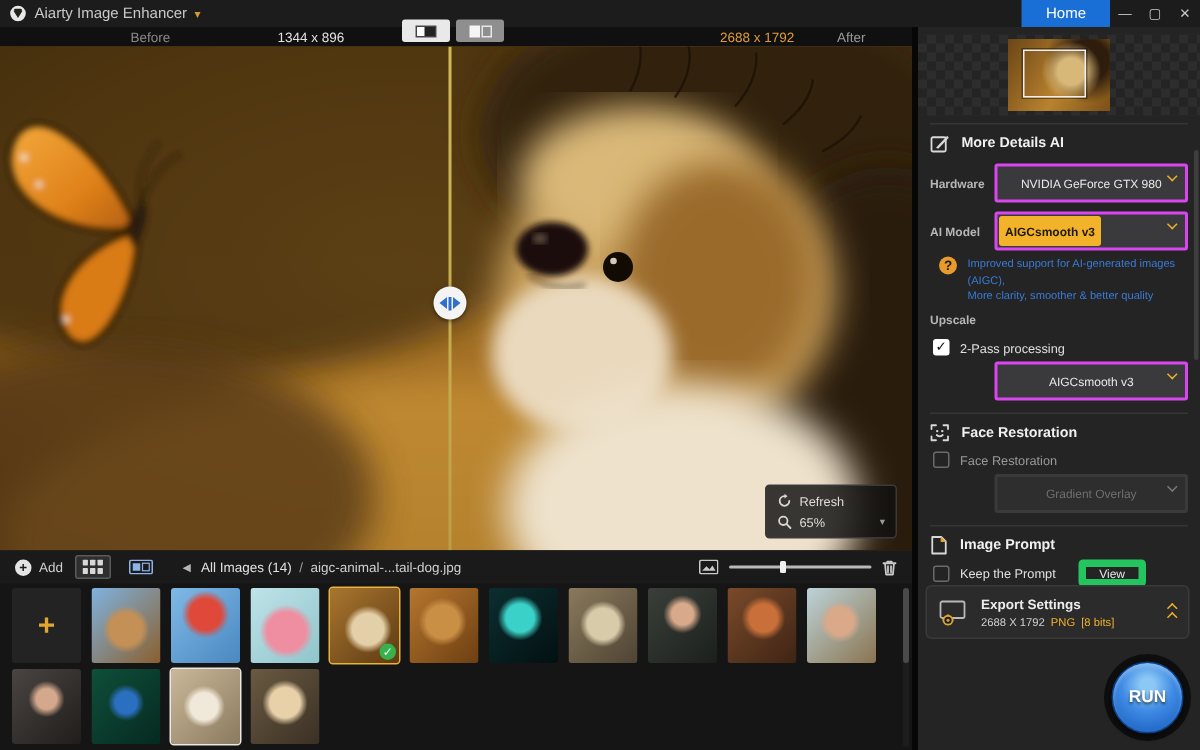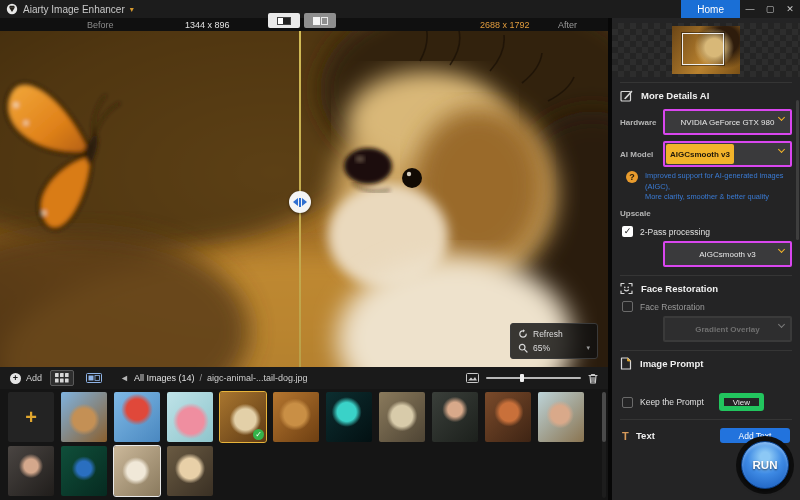--- a/index.html
+++ b/index.html
@@ -390,50 +390,70 @@
           <circle cx="4.8" cy="5.4" r="0.8" fill="#d8d8d8"></circle>
             <circle cx="8.2" cy="5.4" r="0.8" fill="#d8d8d8"></circle>
           <path d="M4.5 8 Q6.5 9.8 8.5 8" class="st"></path>
         </svg>
         <span class="txt">Face Restoration</span>
       </div>
       <div class="cb-row" style="margin-top:5px;">
         <span class="checkbox empty"></span>
         <span class="cb-label dim">Face Restoration</span>
       </div>
-      <div class="prow" style="margin-top:4px;font-weight:bold;">
+      <div class="prow" style="margin-top:4px;">
         <div class="dropdown disabled indent-dd">
           <span>Gradient Overlay</span>
           <span class="chev gray"></span>
         </div>
       </div>
 
       <div class="hr" style="margin-top:8px;"></div>
 
       <div class="sec-header">
         <svg width="12" height="13" viewBox="0 0 12 13">
           <path d="M1.5 1 H7.5 L10.5 4 V12 H1.5 Z" class="st"></path>
           <path d="M7.5 1 V4 H10.5" fill="#e0a62e" stroke="#e0a62e" stroke-width=".8"></path>
         </svg>
         <span class="txt">Image Prompt</span>
       </div>
-      <div class="cb-row" style="margin-top:22px;">
+      <div class="cb-row" style="margin-top:2px;">
         <span class="checkbox empty"></span>
         <span class="cb-label">Keep the Prompt</span>
         <span class="view-btn">View</span>
       </div>
 
       <div class="hr" style="margin-top:8px;"></div>
 
       <div class="text-row">
         <span class="t-icon">T</span>
         <span class="text-label">Text</span>
         <span class="add-text-btn">Add Text</span>
       </div>
 
+      <div class="export-box">
+        <svg width="20" height="17" viewBox="0 0 20 17">
+          <rect x="1" y="1" width="16" height="11" rx="1.2" fill="none" stroke="#b9b9b9" stroke-width="1.2"></rect>
+          <circle cx="6" cy="13.5" r="3" fill="#1f1f1f" stroke="#e0a62e" stroke-width="1.2"></circle>
+          <circle cx="6" cy="13.5" r="1" fill="#e0a62e"></circle>
+          <path d="M6 9.6 V10.6 M6 16.4 V17 M2.4 13.5 H3 M9 13.5 H9.6" stroke="#e0a62e" stroke-width="1.2"></path>
+        </svg>
+        <div class="exp-texts">
+          <span class="exp-title">Export Settings</span>
+          <span class="exp-sub">
+            <span>2688 X 1792</span>
+            <span class="y">PNG</span>
+            <span class="y">[8 bits]</span>
+          </span>
+        </div>
+        <div class="exp-chev">
+          <span class="chev"></span>
+            <span class="chev"></span>
+        </div>
+      </div>
 
       <div class="run-well">
         <div class="run-btn">RUN</div>
       </div>
 
       <div class="rp-scroll"></div>
     </div>
   </div>
 </div>
 

